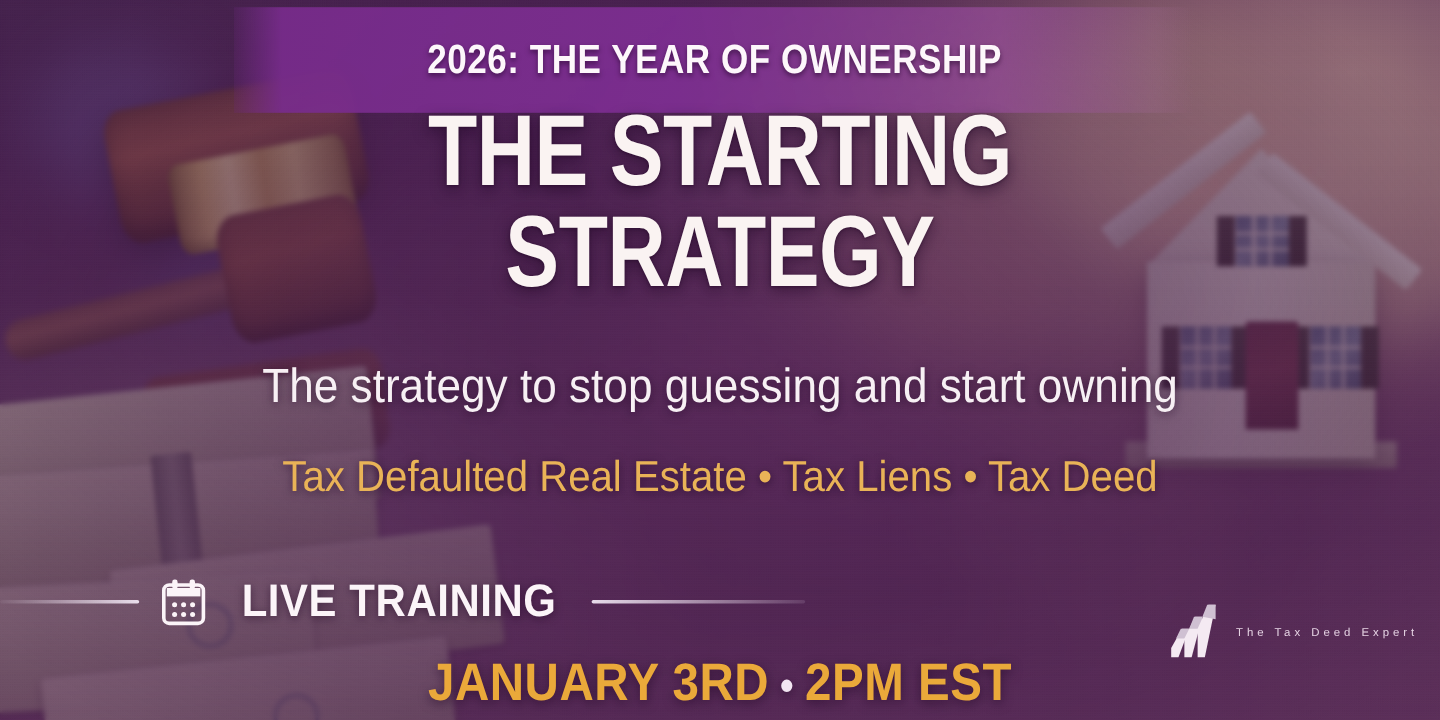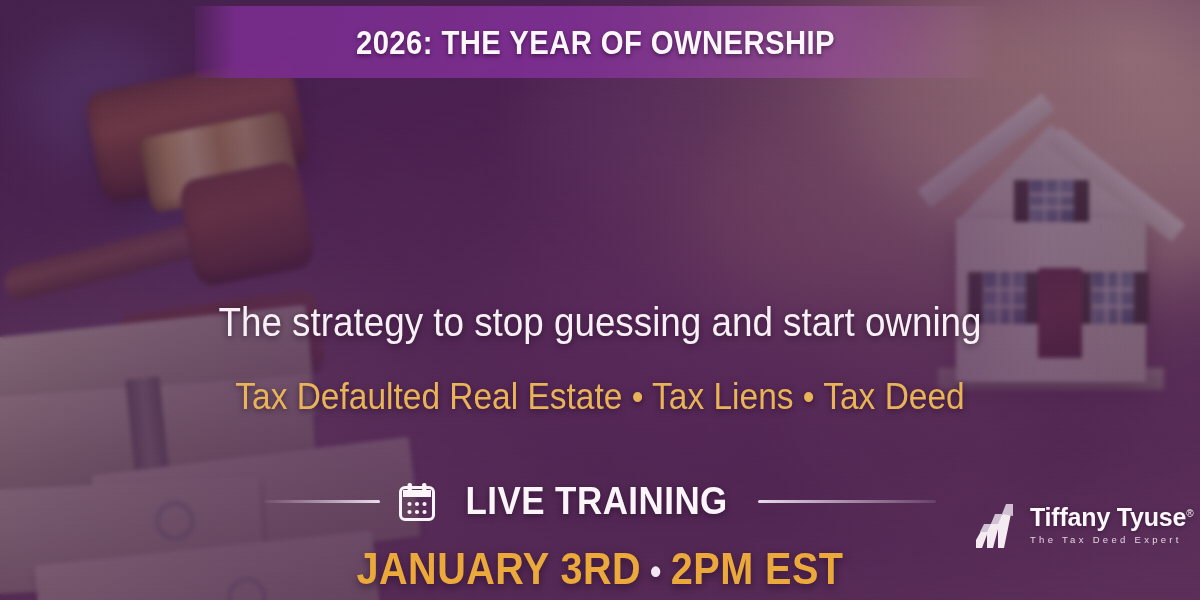--- a/index.html
+++ b/index.html
@@ -193,21 +193,21 @@
       repeating-linear-gradient(0deg, rgba(255,255,255,.05) 0 1px, transparent 1px 2px),
       repeating-linear-gradient(90deg, rgba(0,0,0,.05) 0 1px, transparent 1px 2px);
   }
 
   
   .content { position:absolute; inset:0; }
 
   
   .eyebrow-bar {
     position:absolute; left:195px; top:6px;
-    width:800px; height:72px;
+    width:800px; height:88px;
     background:linear-gradient(90deg,
       rgba(108,38,126,0.20) 0%,
       rgba(120,44,140,0.92) 5%,
       rgba(124,46,144,0.95) 46%,
       rgba(150,78,152,0.72) 80%,
       rgba(170,110,160,0.20) 96%,
       rgba(180,130,160,0.00) 100%);
     display:flex; align-items:center; justify-content:center;
   }
   .eyebrow-text {
@@ -253,21 +253,21 @@
     font-size:36px; font-weight:400;
     color:#e9b357;
     transform:scaleX(0.93);
     white-space:nowrap;
     text-shadow:0 2px 7px rgba(34,8,38,0.60);
   }
 
   
   .live-row {
     position:absolute; left:0; right:0; top:480px;
-    display:flex; align-items:center; justify-content:center; gap:18px;
+    display:flex; align-items:center; justify-content:flex-start; gap:18px;
   }
   .rule {
     width:116px; height:3px; border-radius:2px;
     background:linear-gradient(90deg, rgba(240,228,244,0.05), rgba(244,234,247,0.92));
   }
   .rule.right {
     width:178px;
     background:linear-gradient(90deg, rgba(244,234,247,0.92), rgba(240,228,244,0.12));
   }
   .cal-icon { width:38px; height:40px; flex:0 0 auto; display:block; }
@@ -371,20 +371,24 @@
   <div class="bg-blur"></div>
   <div class="bg-tint"></div>
   <div class="bg-grain"></div>
 
   <div class="content">
 
     <div class="eyebrow-bar">
       <div class="eyebrow-text">2026: THE YEAR OF OWNERSHIP</div>
     </div>
 
+    <h1 class="headline">
+      <span class="headline-l1">THE STARTING</span>
+      <span class="headline-l2">STRATEGY</span>
+    </h1>
 
     <div class="subtitle">The strategy to stop guessing and start owning</div>
 
     <div class="topics">Tax Defaulted Real Estate • Tax Liens • Tax Deed</div>
 
     <div class="live-row">
       <div class="rule"></div>
 
       <svg class="cal-icon" viewBox="0 0 38 40">
         <rect x="2.5" y="5.5" width="33" height="32" rx="4.5" ry="4.5" fill="none" stroke="#fbf4f8" stroke-width="3"></rect>
@@ -411,19 +415,18 @@
     <div class="logo">
       <svg class="logo-mark" viewBox="0 0 44 46">
         <polygon points="1,38 10,22 16,22 7,46 1,46" fill="#f4eaf2"></polygon>
         <polygon points="5,30 9,22 16,22 16,30" fill="#cfc0d2"></polygon>
         <polygon points="12,30 21,12 27,12 18,46 12,46" fill="#f4eaf2"></polygon>
         <polygon points="16,22 20,12 27,12 27,22" fill="#cfc0d2"></polygon>
         <polygon points="23,22 32,2 38,2 29,46 23,46" fill="#f4eaf2"></polygon>
         <polygon points="27,12 31,2 38,2 38,14" fill="#cfc0d2"></polygon>
       </svg>
       <div class="logo-txt">
-        <div class="logo-name"><span>Tiffany Tyuse</span><span class="logo-reg">®</span></div>
         <div class="logo-tag">The Tax Deed Expert</div>
       </div>
     </div>
 
   </div>
 </div>
 
 </body></html>

